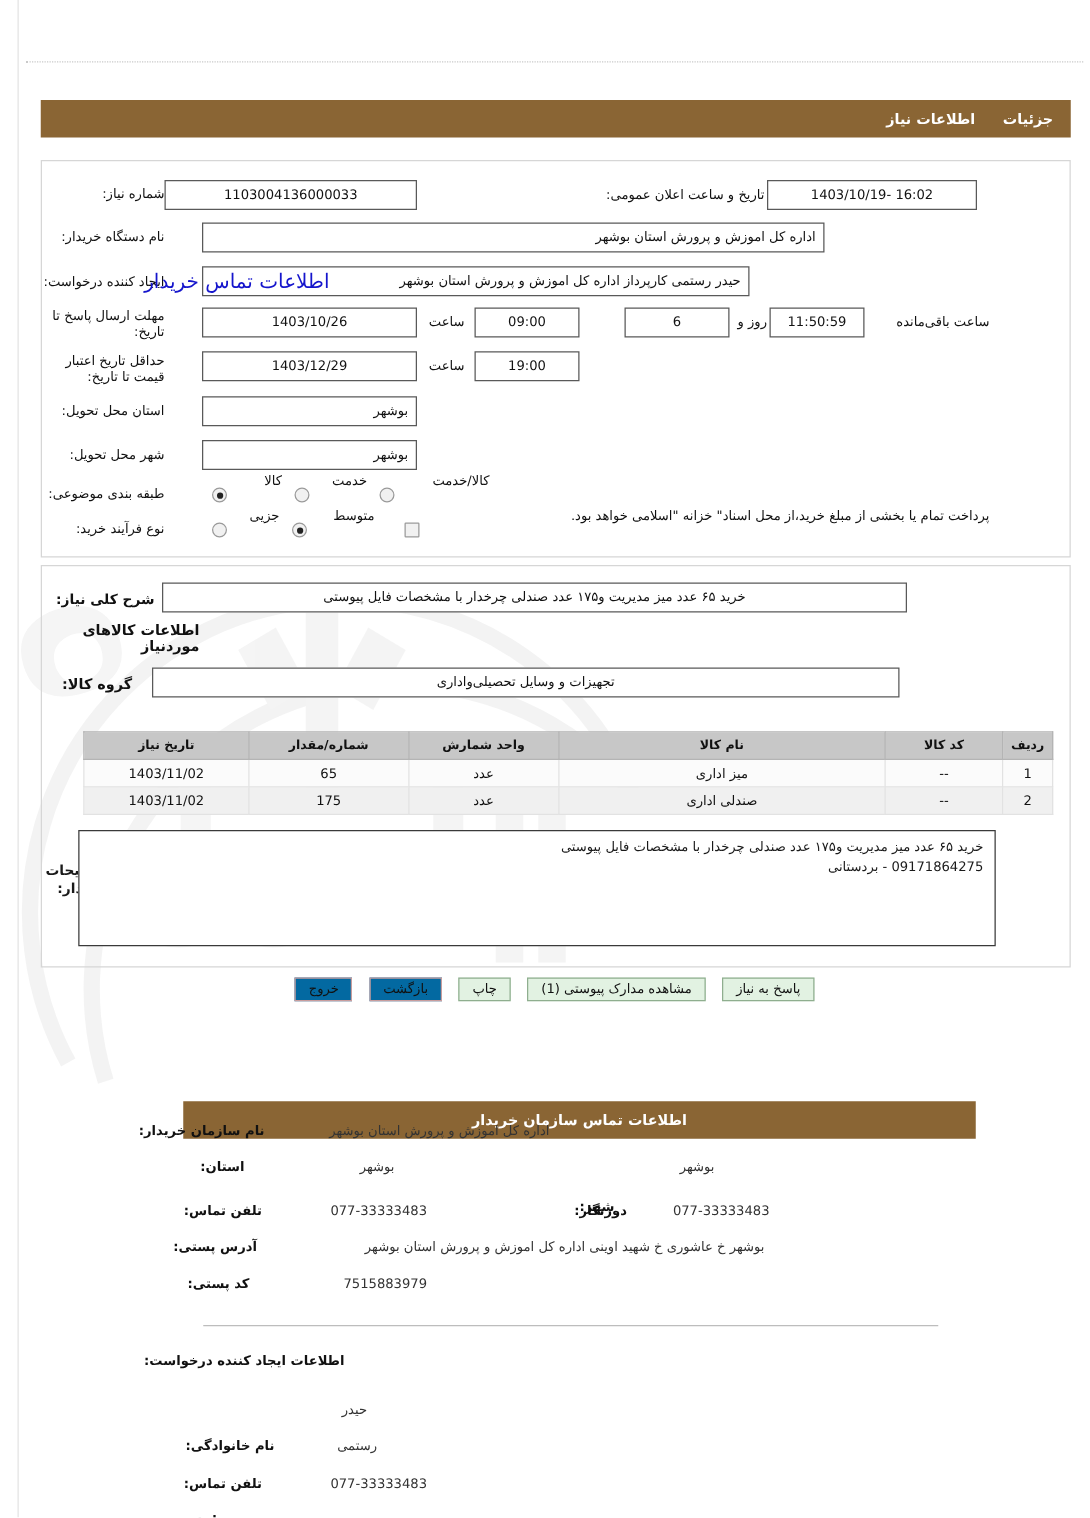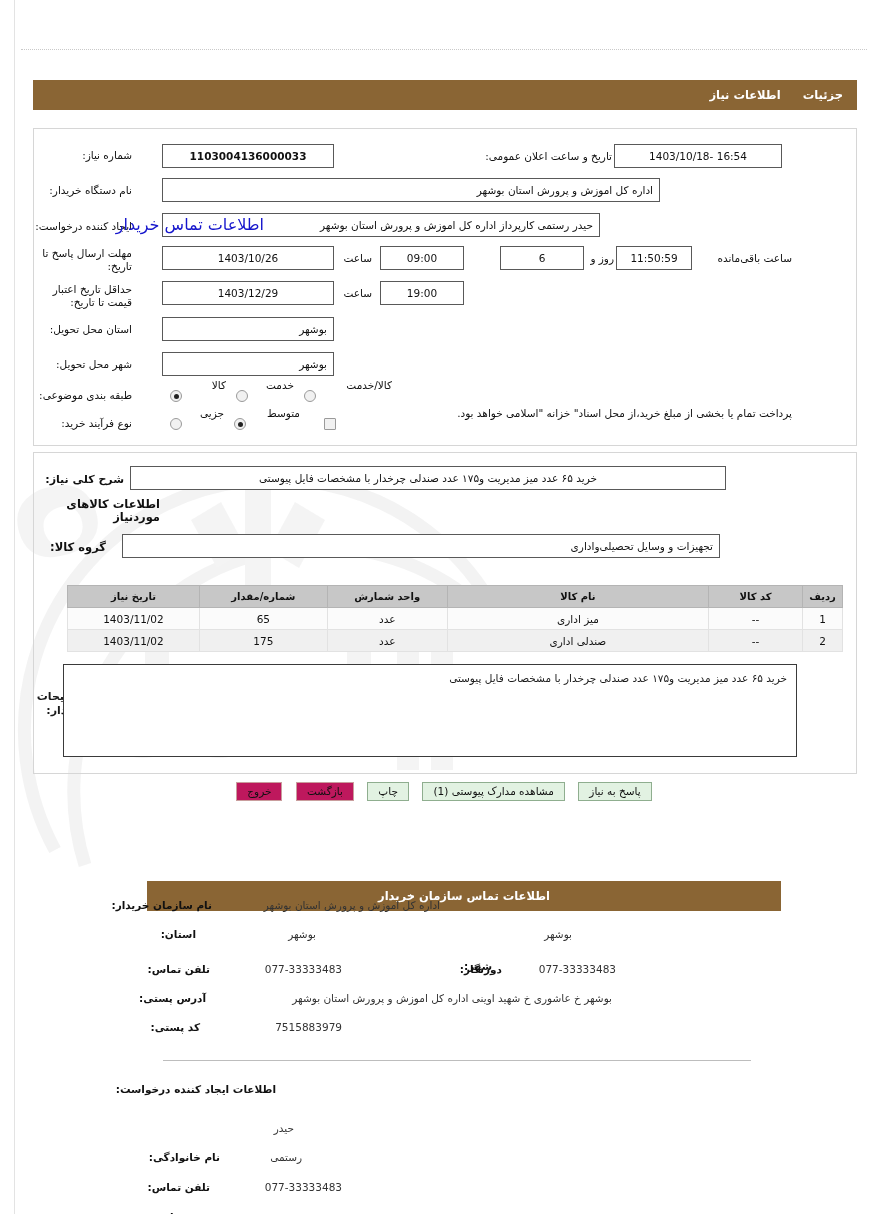--- a/index.html
+++ b/index.html
@@ -203,21 +203,21 @@
     font-size: 10.5px;
     height: 19px;
     line-height: 17px;
     padding: 0 10px;
     margin: 0 5px;
     cursor: pointer;
     color: #111;
     vertical-align: middle;
   }
   .btn.green { background: #e2f2e2; border-color: #8fae8f; }
-  .btn.pink  { background: #be185d; border-color: #c99d9d; }
+  .btn.pink  { background: #0369a1; border-color: #c99d9d; }
 
   
   #contact-bar {
     position: absolute;
     left: 132px; top: 881px;
     width: 634px;
   }
   #contact-bar .brown-bar { text-align: center; }
 
   .c-lbl {
@@ -274,23 +274,23 @@
     <div id="topbar">
       <div class="brown-bar">
         <span class="tab">جزئیات</span>
         <span class="tab">اطلاعات نیاز</span>
       </div>
     </div>
 
     <div class="panel" id="panel-main"></div>
 
     <div class="lbl" style="right:740px; top:149px; width:96px;">شماره نیاز:</div>
-    <div class="fld ctr" style="right:538px; top:144px; width:172px;font-weight:bold;">1103004136000033</div>
+    <div class="fld ctr" style="right:538px; top:144px; width:202px;">1103004136000033</div>
     <div class="inline-txt" style="right:260px; top:144px; width:268px;">تاریخ و ساعت اعلان عمومی:</div>
-    <div class="fld ctr" style="right:90px; top:144px; width:168px;">16:54 -1403/10/18</div>
+    <div class="fld ctr" style="right:90px; top:144px; width:168px;">16:02 -1403/10/19</div>
 
     <div class="lbl" style="right:740px; top:184px; width:110px;">نام دستگاه خریدار:</div>
     <div class="fld" style="right:212px; top:178px; width:498px;">اداره کل اموزش و پرورش استان بوشهر</div>
 
     <div class="lbl" style="right:740px; top:220px; width:110px;">ایجاد کننده درخواست:</div>
     <div class="fld" style="right:272px; top:213px; width:438px;">حیدر رستمی کارپرداز اداره کل اموزش و پرورش استان بوشهر</div>
     <a class="link" style="right:608px; top:213px;">اطلاعات تماس خریدار</a>
 
     <div class="lbl" style="right:740px; top:247px; width:110px;">مهلت ارسال پاسخ تا
 تاریخ:</div>
@@ -331,21 +331,21 @@
     <div class="inline-txt" style="right:80px; top:406px; width:448px; line-height:14px;">پرداخت تمام یا بخشی از مبلغ خرید،از محل اسناد" خزانه "اسلامی خواهد بود.</div>
 
     <div class="panel" id="panel-goods"></div>
 
     <div class="lbl lbl-b" style="right:748px; top:473px; width:86px; font-size:11px;">شرح کلی نیاز:</div>
     <div class="fld" style="right:146px; top:466px; width:596px; text-align:center;">خرید ۶۵ عدد میز مدیریت و۱۷۵ عدد صندلی چرخدار با مشخصات فایل پیوستی</div>
 
     <div class="lbl lbl-b" style="right:712px; top:498px; width:130px; font-size:11.5px;">اطلاعات کالاهای موردنیاز</div>
 
     <div class="lbl lbl-b" style="right:766px; top:541px; width:70px; font-size:11.5px;">گروه کالا:</div>
-    <div class="fld" style="right:152px; top:534px; width:598px; ">تجهیزات و وسایل تحصیلی‌واداری</div>
+    <div class="fld" style="right:152px; top:534px; width:598px; text-align:center;">تجهیزات و وسایل تحصیلی‌واداری</div>
 
     <table id="goods-table">
       <thead>
         <tr>
           <th style="width:40px;">ردیف</th>
           <th style="width:94px;">کد کالا</th>
           <th style="width:262px;">نام کالا</th>
           <th style="width:120px;">واحد شمارش</th>
           <th style="width:128px;">شماره/مقدار</th>
           <th style="width:132px;">تاریخ نیاز</th>
@@ -368,20 +368,21 @@
           <td>175</td>
           <td>1403/11/02</td>
         </tr>
       </tbody>
     </table>
 
     <div id="desc-label" style="white-space:pre-line;">توضیحات
 خریدار:</div>
     <div id="desc-box">
       <div>خرید ۶۵ عدد میز مدیریت و۱۷۵ عدد صندلی چرخدار با مشخصات فایل پیوستی</div>
+      <div>09171864275 - بردستانی</div>
     </div>
 
     <div id="btn-row">
       <span class="btn green">پاسخ به نیاز</span>
       <span class="btn green">مشاهده مدارک پیوستی (1)</span>
       <span class="btn green">چاپ</span>
       <span class="btn pink">بازگشت</span>
       <span class="btn pink">خروج</span>
     </div>
 

